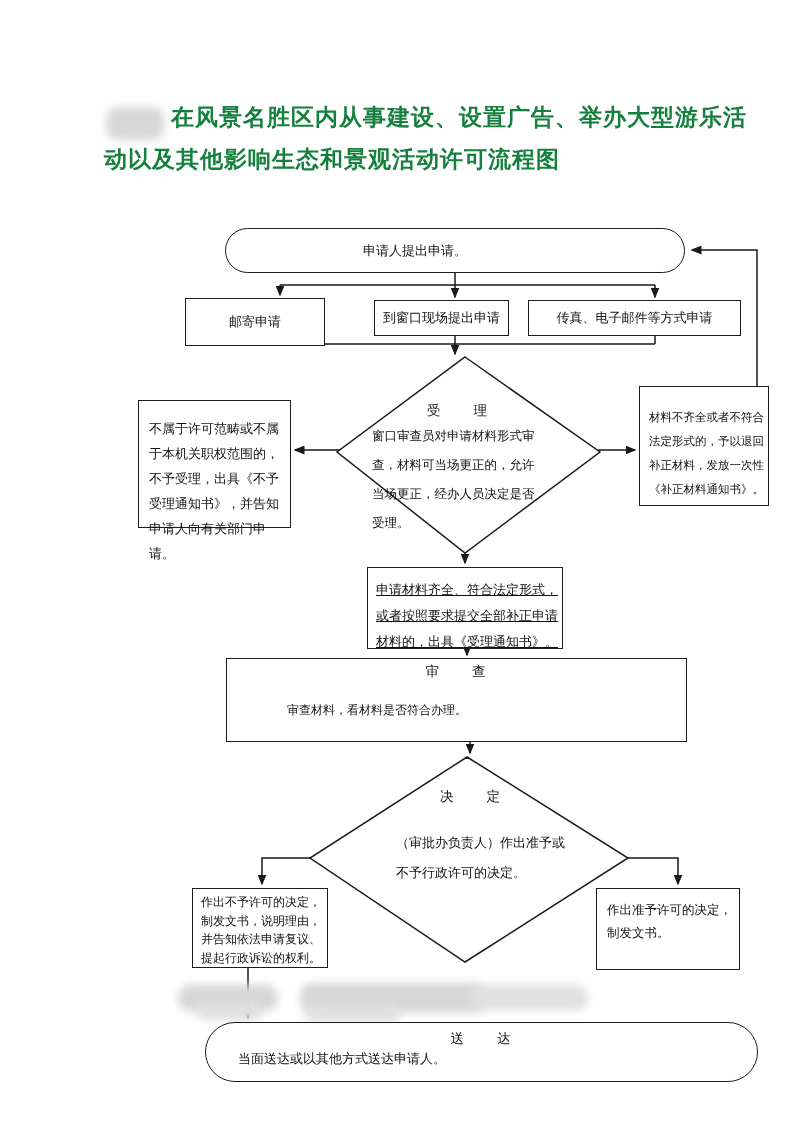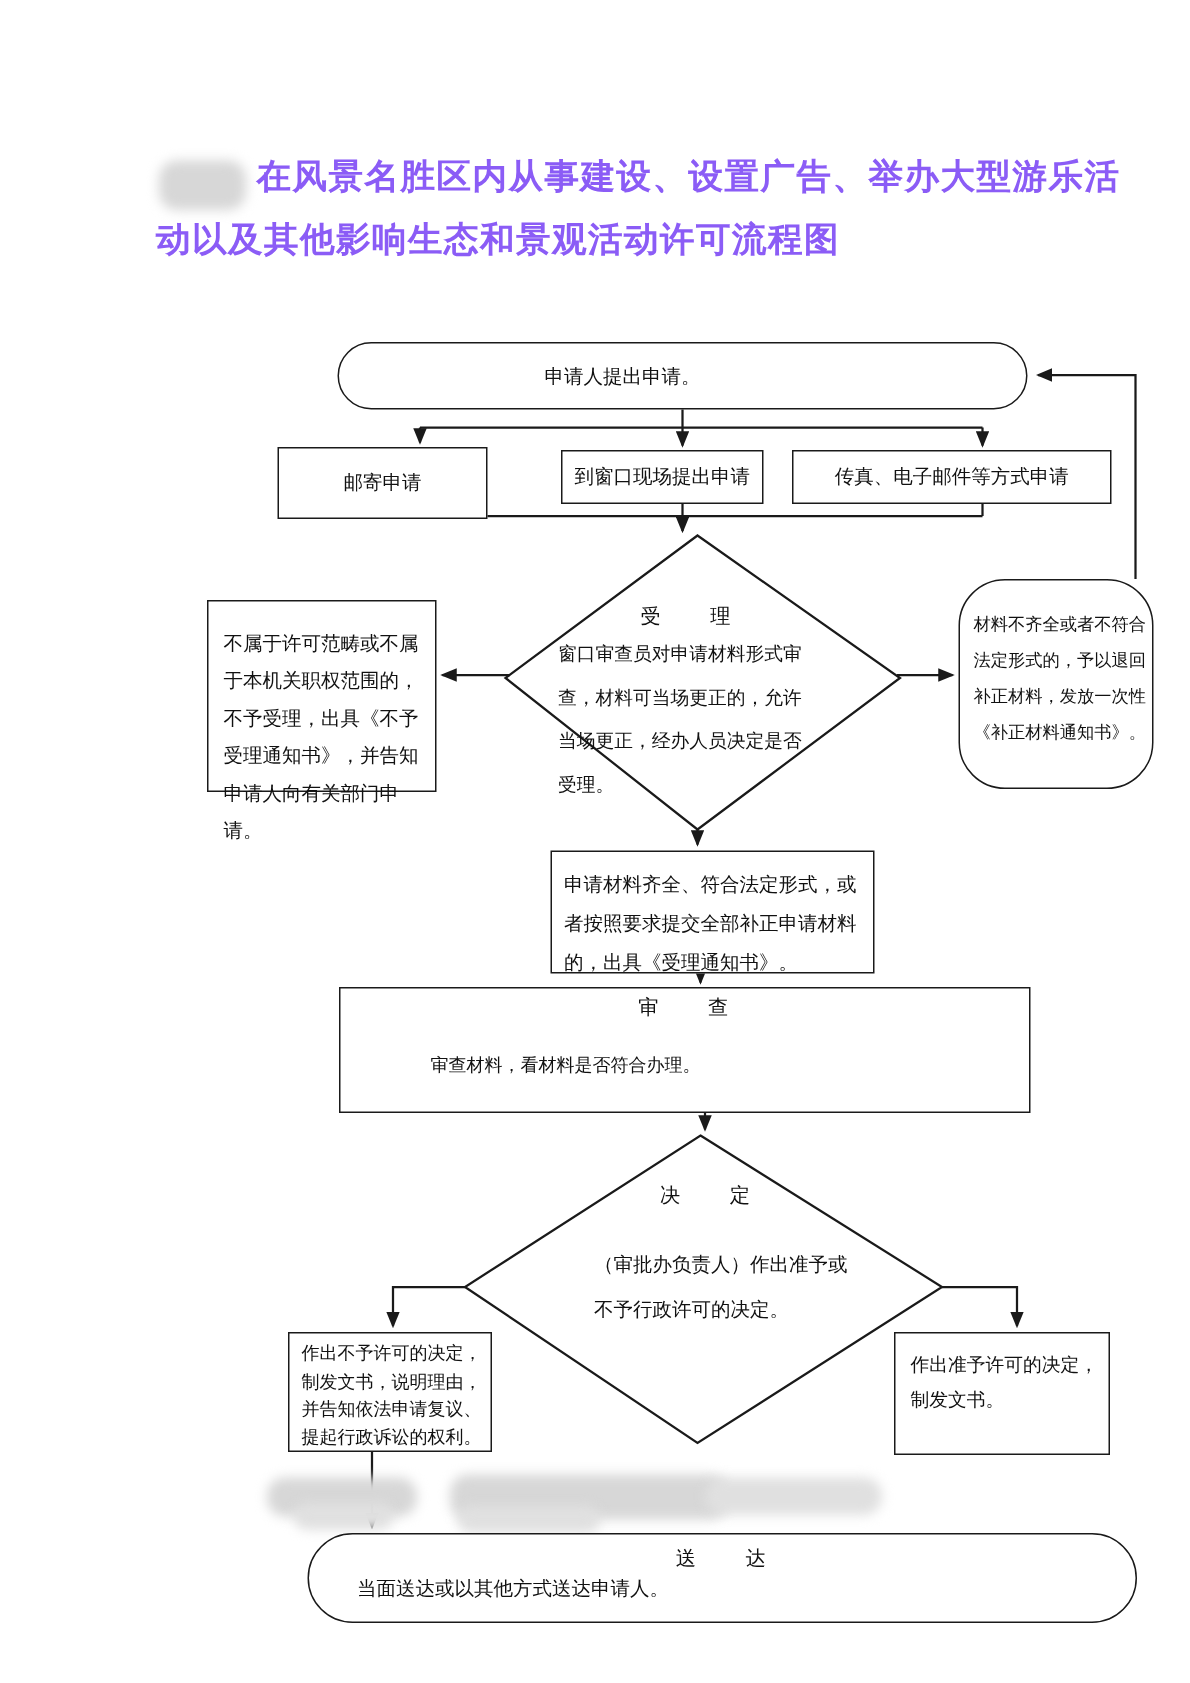--- a/index.html
+++ b/index.html
@@ -1,21 +1,21 @@
 <!DOCTYPE html>
 <html><head>
 <meta charset="utf-8">
 <style>
   html,body{margin:0;padding:0;background:#ffffff;}
   body{font-family:"Liberation Sans","DejaVu Sans",sans-serif;color:#111;}
   .page{position:relative;width:793px;height:1122px;background:#fff;overflow:hidden;margin:0 auto;}
 
   .abs{position:absolute;box-sizing:border-box;}
 
-  .doc-title{font-weight:bold;font-size:23px;letter-spacing:1px;color:#8b5cf6;white-space:nowrap;}
+  .doc-title{font-weight:bold;font-size:23px;letter-spacing:1px;color:#15803d;white-space:nowrap;}
 
   .node{border:1.6px solid #1a1a1a;background:#fff;}
   .stadium{border-radius:30px;display:flex;align-items:center;}
   .small{font-size:13px;}
 
   .txt{line-height:1.0;}
 
   .node-title{text-align:center;font-size:13.5px;letter-spacing:2px;white-space:pre;}
 
   .blur-blob{position:absolute;background:#e0e0e0;border-radius:12px;filter:blur(4px);}
@@ -92,25 +92,25 @@
 
   <div class="abs" style="left:372px;top:402px;width:172px;">
     <div class="node-title">受　　理</div>
     <div class="txt" style="font-size:12.5px;line-height:29px;margin-top:2px;">窗口审查员对申请材料形式审查，材料可当场更正的，允许当场更正，经办人员决定是否受理。</div>
   </div>
 
   <div class="abs node" style="left:138px;top:400px;width:153px;height:128px;padding:15px 3px 0 10px;">
     <div class="txt" style="font-size:13px;line-height:25px;">不属于许可范畴或不属于本机关职权范围的，不予受理，出具《不予受理通知书》，并告知申请人向有关部门申请。</div>
   </div>
 
-  <div class="abs node" style="left:639px;top:386px;width:130px;height:140px;padding:18px 4px 0 9px;border-radius:31px;">
+  <div class="abs node" style="left:639px;top:386px;width:130px;height:120px;padding:18px 4px 0 9px;">
     <div class="txt" style="font-size:11.5px;line-height:24px;">材料不齐全或者不符合法定形式的，予以退回补正材料，发放一次性《补正材料通知书》。</div>
   </div>
 
-  <div class="abs node" style="left:367px;top:567px;width:216px;height:82px;padding:9px 1px 0 8px;">
+  <div class="abs node" style="left:367px;top:567px;width:196px;height:82px;padding:9px 1px 0 8px;text-decoration:underline;">
     <div class="txt" style="font-size:13px;line-height:26px;">申请材料齐全、符合法定形式，或者按照要求提交全部补正申请材料的，出具《受理通知书》。</div>
   </div>
 
   <div class="abs node" style="left:226px;top:658px;width:461px;height:84px;padding-top:4px;">
     <div class="node-title">审　　查</div>
     <div class="txt" style="font-size:12px;margin:23px 0 0 60px;">审查材料，看材料是否符合办理。</div>
   </div>
 
   <div class="abs" style="left:396px;top:788px;width:172px;">
     <div class="node-title" style="text-align:left;padding-left:44px;">决　　定</div>

